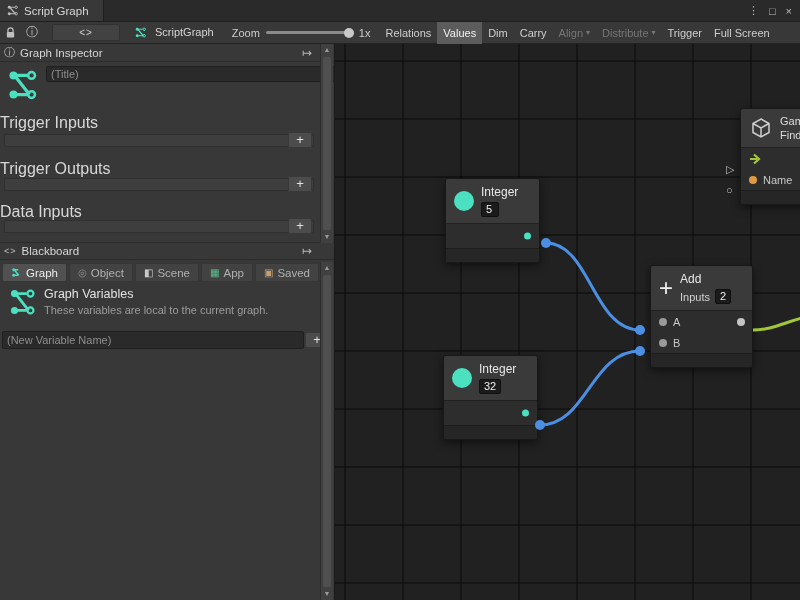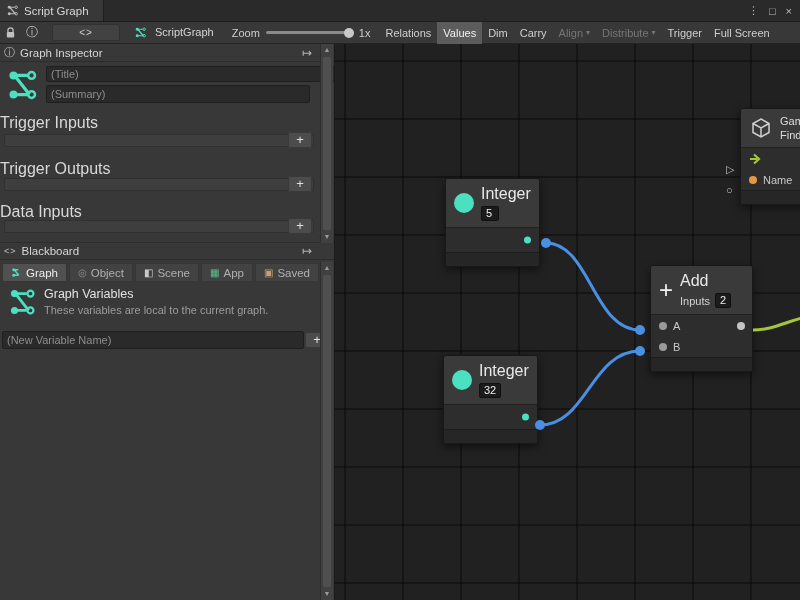--- a/index.html
+++ b/index.html
@@ -73,21 +73,21 @@
             background-image:
               linear-gradient(to right, rgba(0,0,0,.35) 0, rgba(0,0,0,.35) 2px, transparent 2px),
               linear-gradient(to bottom, rgba(0,0,0,.35) 0, rgba(0,0,0,.35) 2px, transparent 2px);
             background-size:58px 58px; background-position:9px 16px; overflow:hidden; }
   .node { position:absolute; background:#303030; border:1px solid #181818; border-radius:3px;
           box-shadow:0 3px 9px rgba(0,0,0,.5); overflow:hidden; z-index:2; }
   .node-head { background:#3a3a3a; display:flex; align-items:center; gap:7px; padding:6px 8px;
                border-bottom:1px solid #212121; }
   .lit-dot { width:20px; height:20px; border-radius:50%; background:var(--teal); flex:0 0 auto; }
   .head-col { display:flex; flex-direction:column; gap:3px; }
-  .node-title { font-size:16px; color:#e8e8e8; }
+  .node-title { font-size:12px; color:#e8e8e8; }
   .node-sub { font-size:11px; color:#dcdcdc; }
   .val-box { background:#1b1b1b; border:1px solid #101010; border-radius:2px; color:#efefef;
              font-size:11px; padding:0 4px; height:15px; line-height:13px; display:inline-block;
              align-self:flex-start; min-width:18px; }
   .inputs-row { display:flex; align-items:center; gap:5px; font-size:11px; color:#d2d2d2; }
   .node-body { background:#2d2d2d; position:relative; }
   .port-row { height:21px; display:flex; align-items:center; gap:6px; padding:0 8px; font-size:11px;
               color:#c8c8c8; position:relative; }
   .gdot { width:8px; height:8px; border-radius:50%; background:#9a9a9a; flex:0 0 auto; }
   .gdot.orange { background:var(--port-orange); }
@@ -176,21 +176,20 @@
     </div>
 
     <svg style="position:absolute;left:5px;top:24px" width="34" height="34" viewBox="0 0 32 32">
       <path d="M9 7 H21 M9 7 L23 25 M9 25 H21" stroke="var(--teal)" stroke-width="3" fill="none"></path>
       <circle cx="8" cy="7" r="3.8" fill="var(--teal)"></circle>
         <circle cx="8" cy="25" r="3.8" fill="var(--teal)"></circle>
       <circle cx="25" cy="7" r="3.2" fill="none" stroke="var(--teal)" stroke-width="2.4"></circle>
       <circle cx="25" cy="25" r="3.2" fill="none" stroke="var(--teal)" stroke-width="2.4"></circle>
     </svg>
     <input class="field" style="left: 46px; top: 22px; width: 318px; height: 16px;" placeholder="(Title)">
-    <input class="field" style="left: 46px; top: 41px; width: 264px; height: 18px;" placeholder="(Summary)">
 
     <div class="sec-label" style="top:70px">Trigger Inputs</div>
     <div class="list-box" style="top:90px"></div>
     <button class="add-btn" style="top:88px;right:22px">+</button>
 
     <div class="sec-label" style="top:116px">Trigger Outputs</div>
     <div class="list-box" style="top:134px"></div>
     <button class="add-btn" style="top:132px;right:22px">+</button>
 
     <div class="sec-label" style="top:159px">Data Inputs</div>

